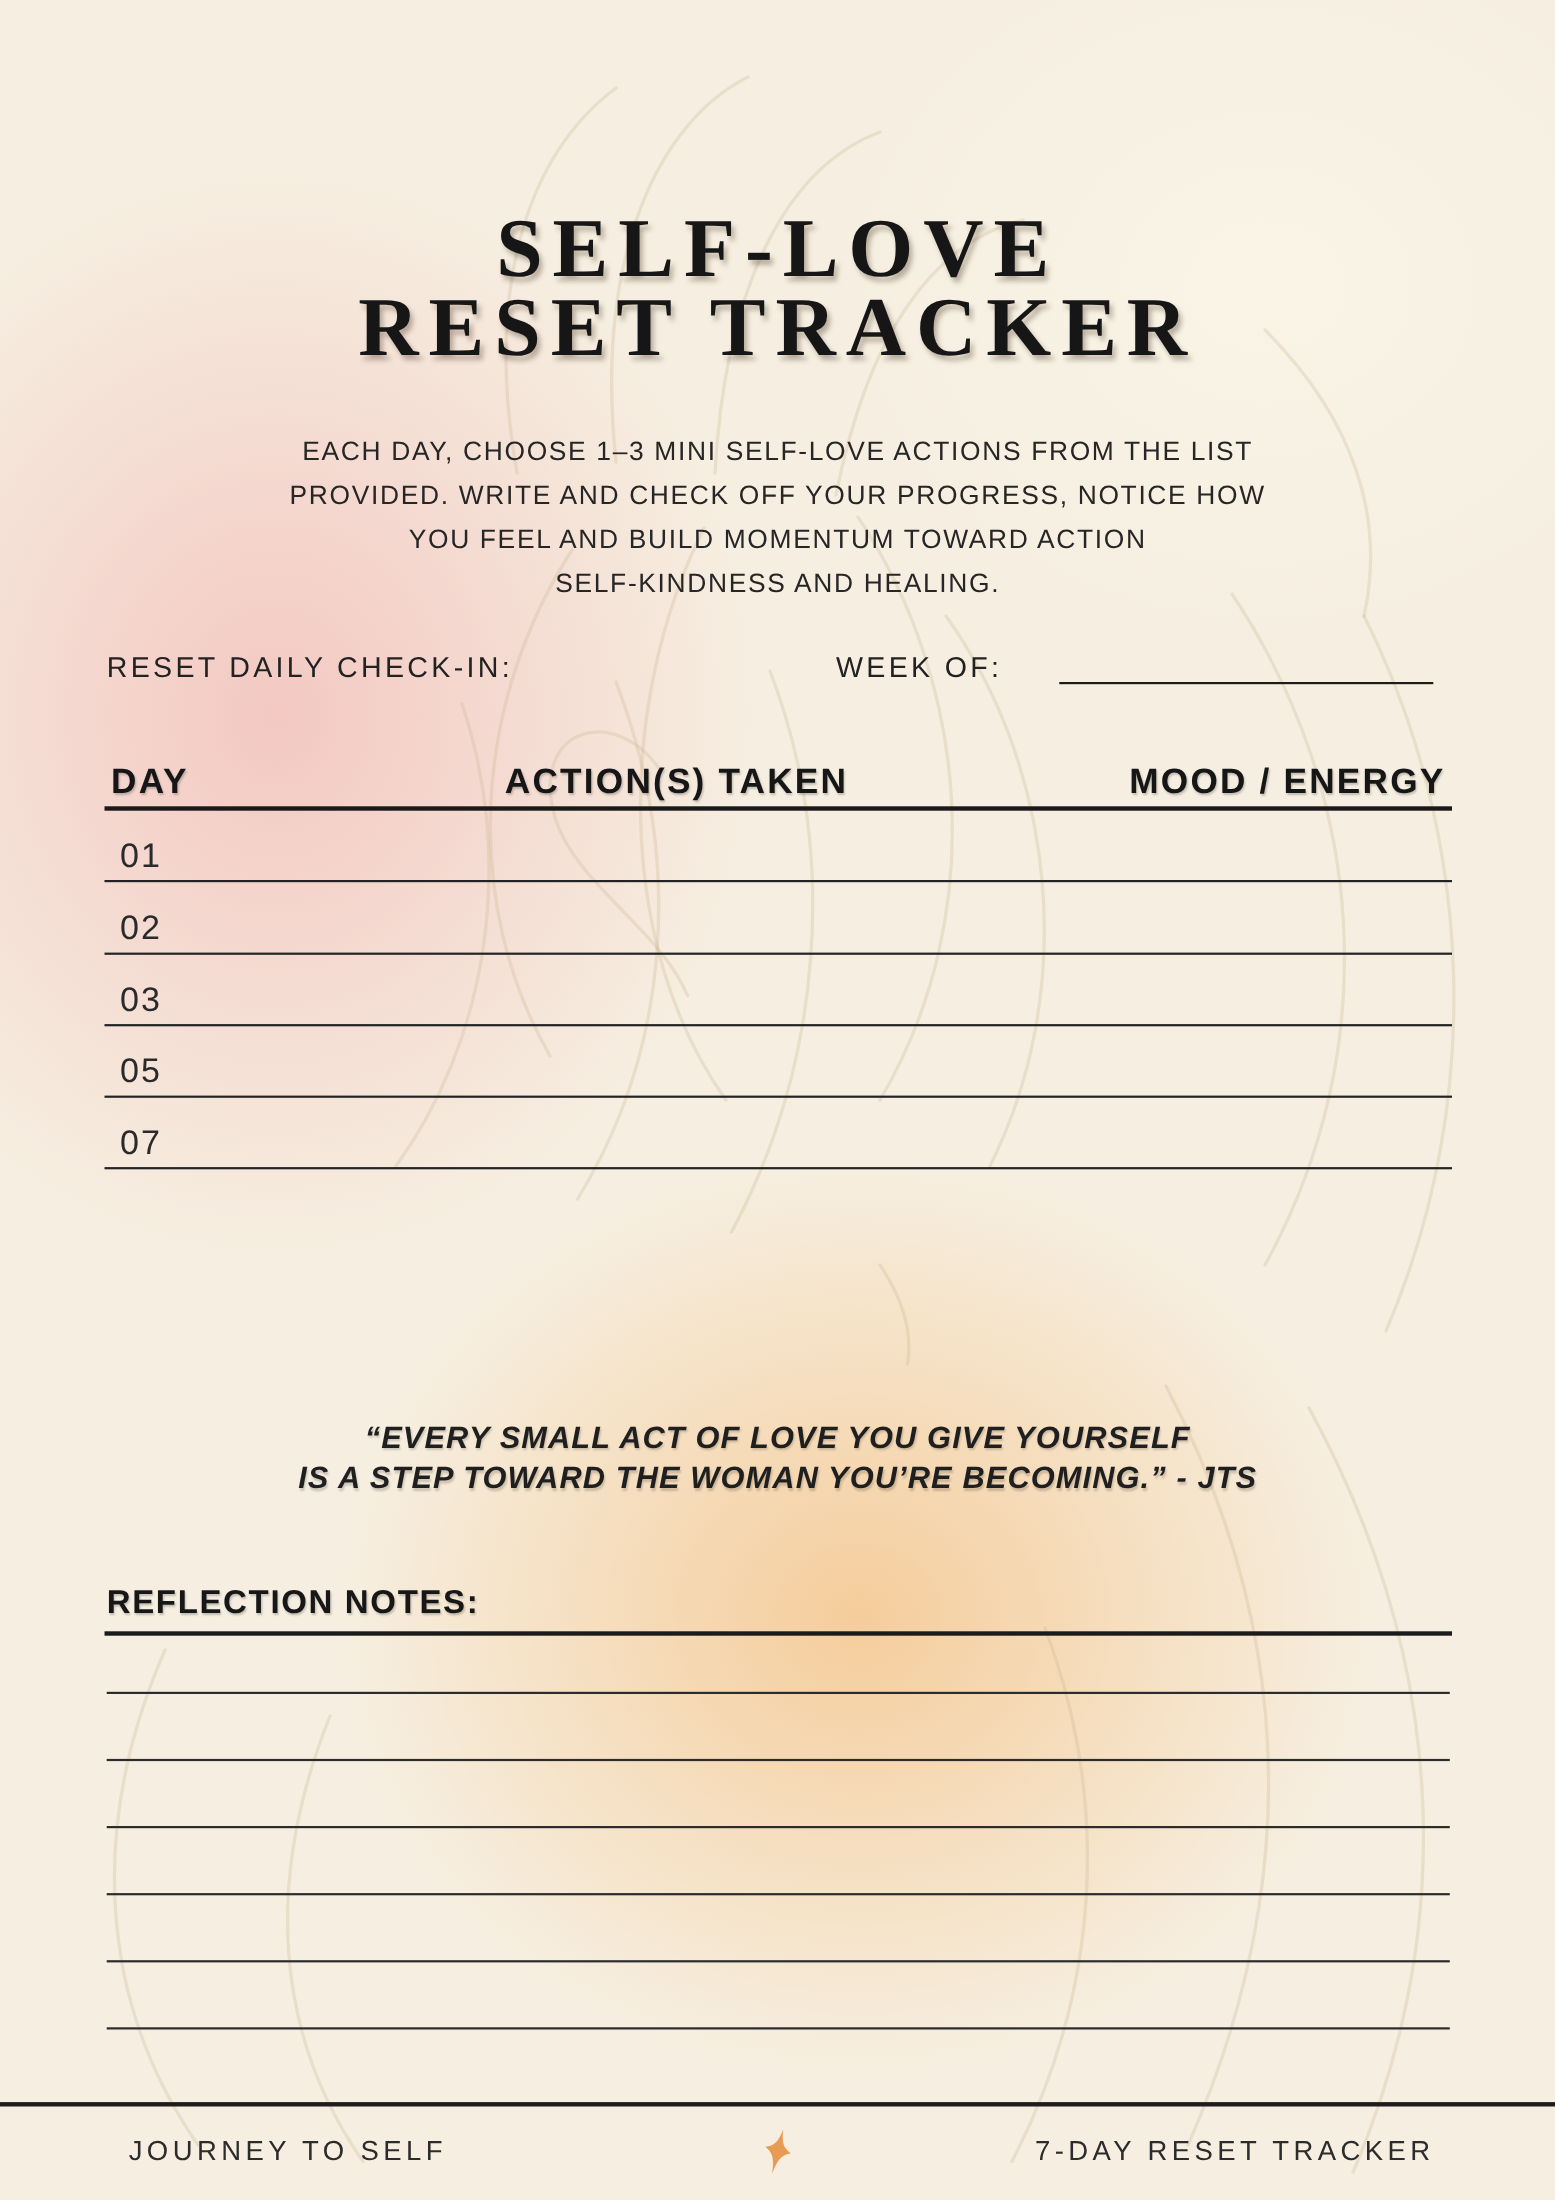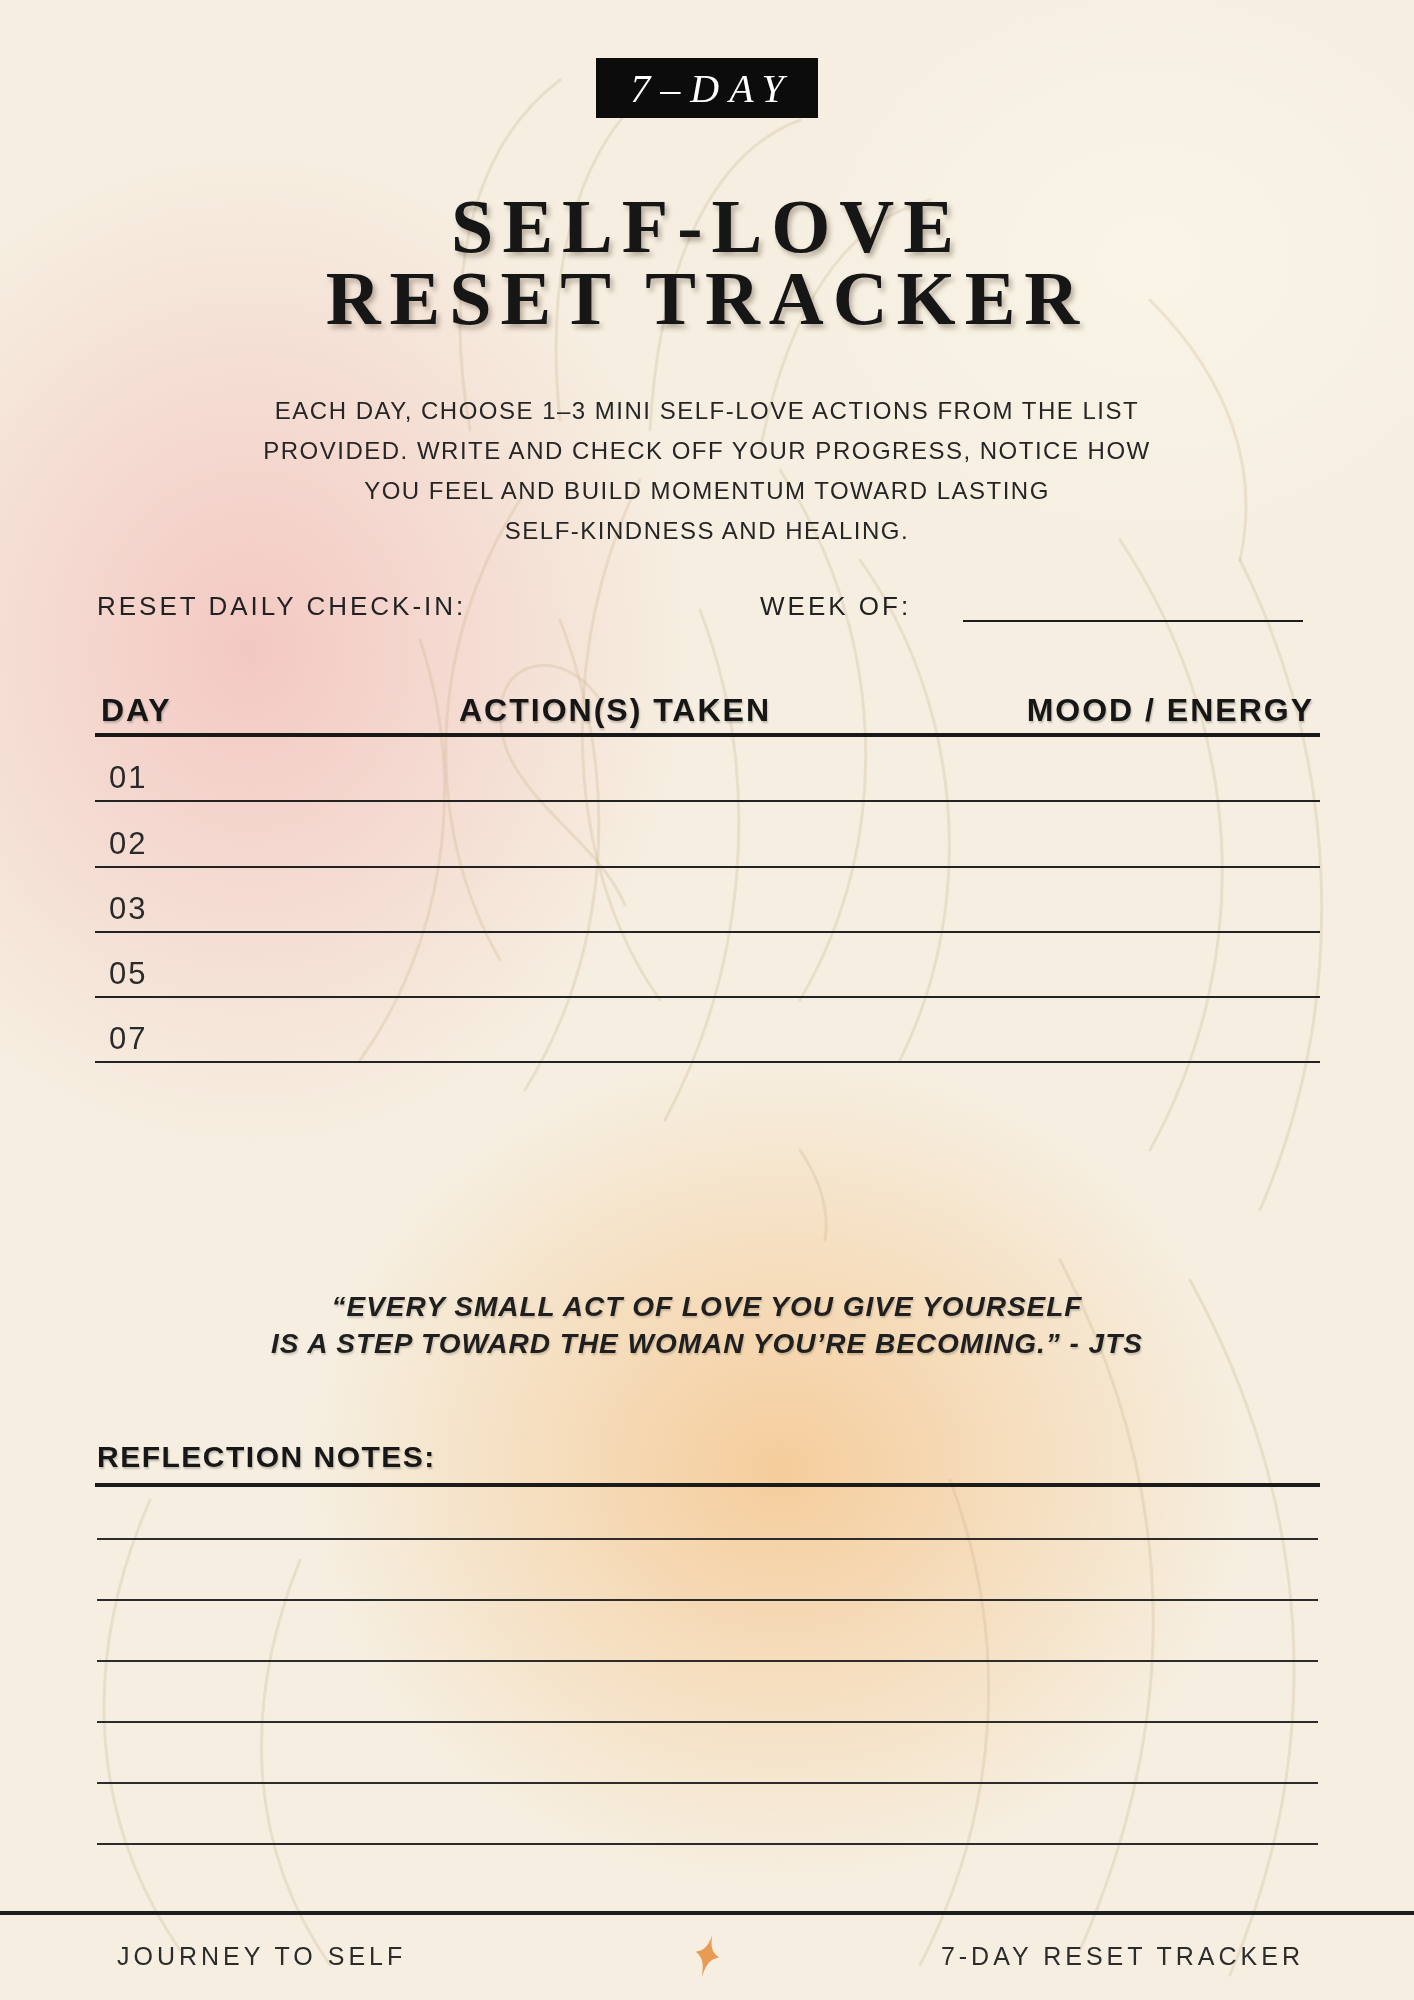--- a/index.html
+++ b/index.html
@@ -92,33 +92,30 @@
       <path d="M1240 560 C1340 760 1350 1000 1260 1210"></path>
       <path d="M1060 1260 C1170 1470 1190 1700 1080 1950"></path>
       <path d="M1190 1280 C1310 1500 1330 1740 1230 1975"></path>
       <path d="M950 1480 C1010 1640 1000 1810 920 1965"></path>
       <path d="M150 1500 C80 1660 90 1820 180 1950"></path>
       <path d="M300 1560 C240 1710 250 1850 330 1965"></path>
       <path d="M800 1150 C820 1180 830 1210 825 1240"></path>
     </g>
   </svg>
 
-  <div class="badge">
-    <span>7–DAY</span>
-  </div>
 
   <div class="title">
     <div>SELF-LOVE</div>
     <div>RESET TRACKER</div>
   </div>
 
   <div class="howto-text">
     <div>EACH DAY, CHOOSE 1–3 MINI SELF-LOVE ACTIONS FROM THE LIST</div>
     <div>PROVIDED. WRITE AND CHECK OFF YOUR PROGRESS, NOTICE HOW</div>
-    <div>YOU FEEL AND BUILD MOMENTUM TOWARD LASTING</div>
+    <div>YOU FEEL AND BUILD MOMENTUM TOWARD ACTION</div>
     <div>SELF-KINDNESS AND HEALING.</div>
   </div>
 
   <div class="checkin-label">RESET DAILY CHECK-IN:</div>
   <div class="weekof-label">WEEK OF:</div>
   <div class="weekof-line"></div>
 
   <div class="table">
     <div class="thead">
       <span class="th-day">DAY</span>

